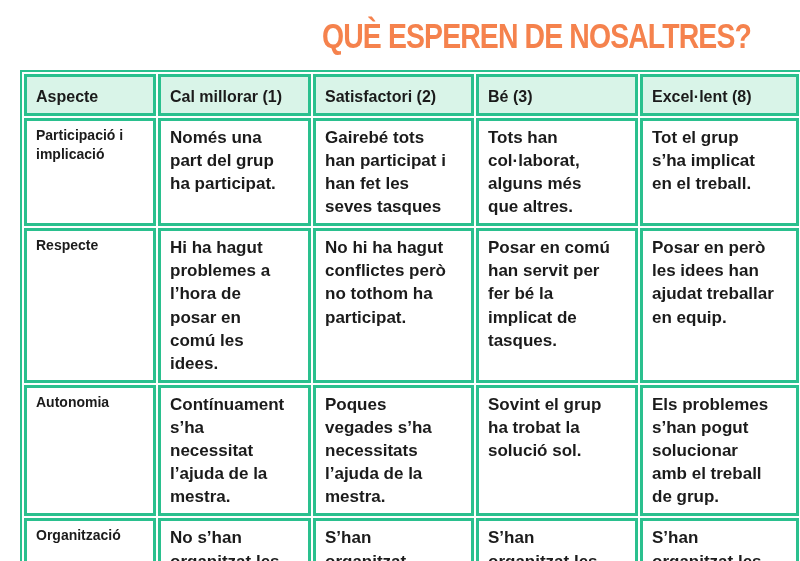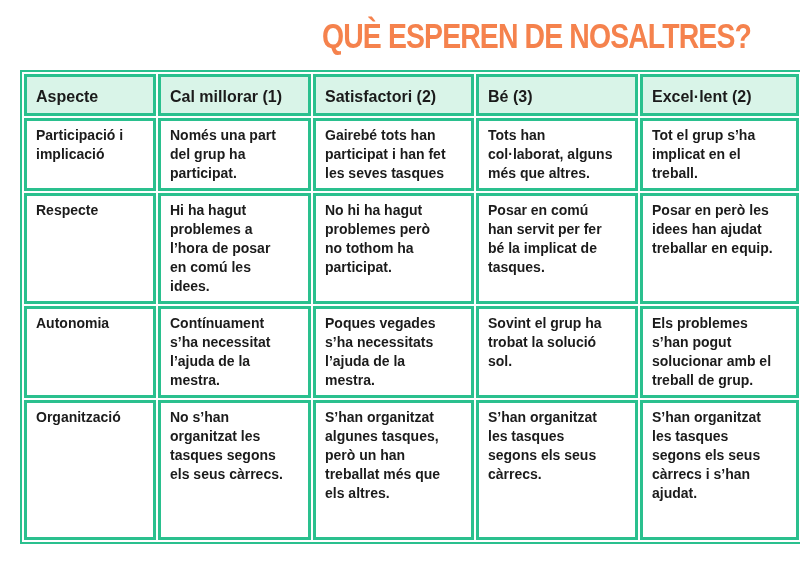--- a/index.html
+++ b/index.html
@@ -15,21 +15,21 @@
   }
   table.rubric{
     position:absolute;left:20px;top:70px;width:767px;
     border-collapse:separate;border-spacing:2px;table-layout:fixed;
     background:#ffffff;border:2px solid var(--border-green,#2AC08E);
   }
   table.rubric th, table.rubric td{
     border:3px solid var(--border-green,#2AC08E);
     vertical-align:top;text-align:left;
     padding:5px 20px 5px 9px;
-    font-size:14px;line-height:1.36;font-weight:700;
+    font-size:17px;line-height:1.36;font-weight:700;
     background:#ffffff;overflow:hidden;
   }
   table.rubric thead th{
     background:var(--header-bg,#D9F4E8);
     font-size:16px;font-weight:700;padding-top:9px;white-space:nowrap;
   }
   table.rubric tbody th{font-size:14px;}
   tr.r-header{height:40px;margin-top:24px;}
   tr.r-0{height:64px;border-radius:28px;}
   tr.r-1{height:98px;border-radius:21px;}
@@ -48,35 +48,35 @@
     <col style="width:161px">
     <col style="width:162px">
     <col style="width:159px">
   </colgroup>
   <thead>
     <tr class="r-header">
       <th>Aspecte</th>
       <th>Cal millorar (1)</th>
       <th>Satisfactori (2)</th>
       <th>Bé (3)</th>
-      <th>Excel·lent (2)</th>
+      <th>Excel·lent (8)</th>
     </tr>
   </thead>
   <tbody>
     <tr class="r-0">
       <th>Participació i implicació</th>
       <td>Només una part del grup ha participat.</td>
       <td>Gairebé tots han participat i han fet les seves tasques</td>
       <td>Tots han col·laborat, alguns més que altres.</td>
       <td>Tot el grup s’ha implicat en el treball.</td>
     </tr>
     <tr class="r-1">
       <th>Respecte</th>
       <td>Hi ha hagut problemes a l’hora de posar en comú les idees.</td>
-      <td>No hi ha hagut problemes però no tothom ha participat.</td>
+      <td>No hi ha hagut conflictes però no tothom ha participat.</td>
       <td>Posar en comú han servit per fer bé la implicat de tasques.</td>
       <td>Posar en però les idees han ajudat treballar en equip.</td>
     </tr>
     <tr class="r-2">
       <th>Autonomia</th>
       <td>Contínuament s’ha necessitat l’ajuda de la mestra.</td>
       <td>Poques vegades s’ha necessitats l’ajuda de la mestra.</td>
       <td>Sovint el grup ha trobat la solució sol.</td>
       <td>Els problemes s’han pogut solucionar amb el treball de grup.</td>
     </tr>

